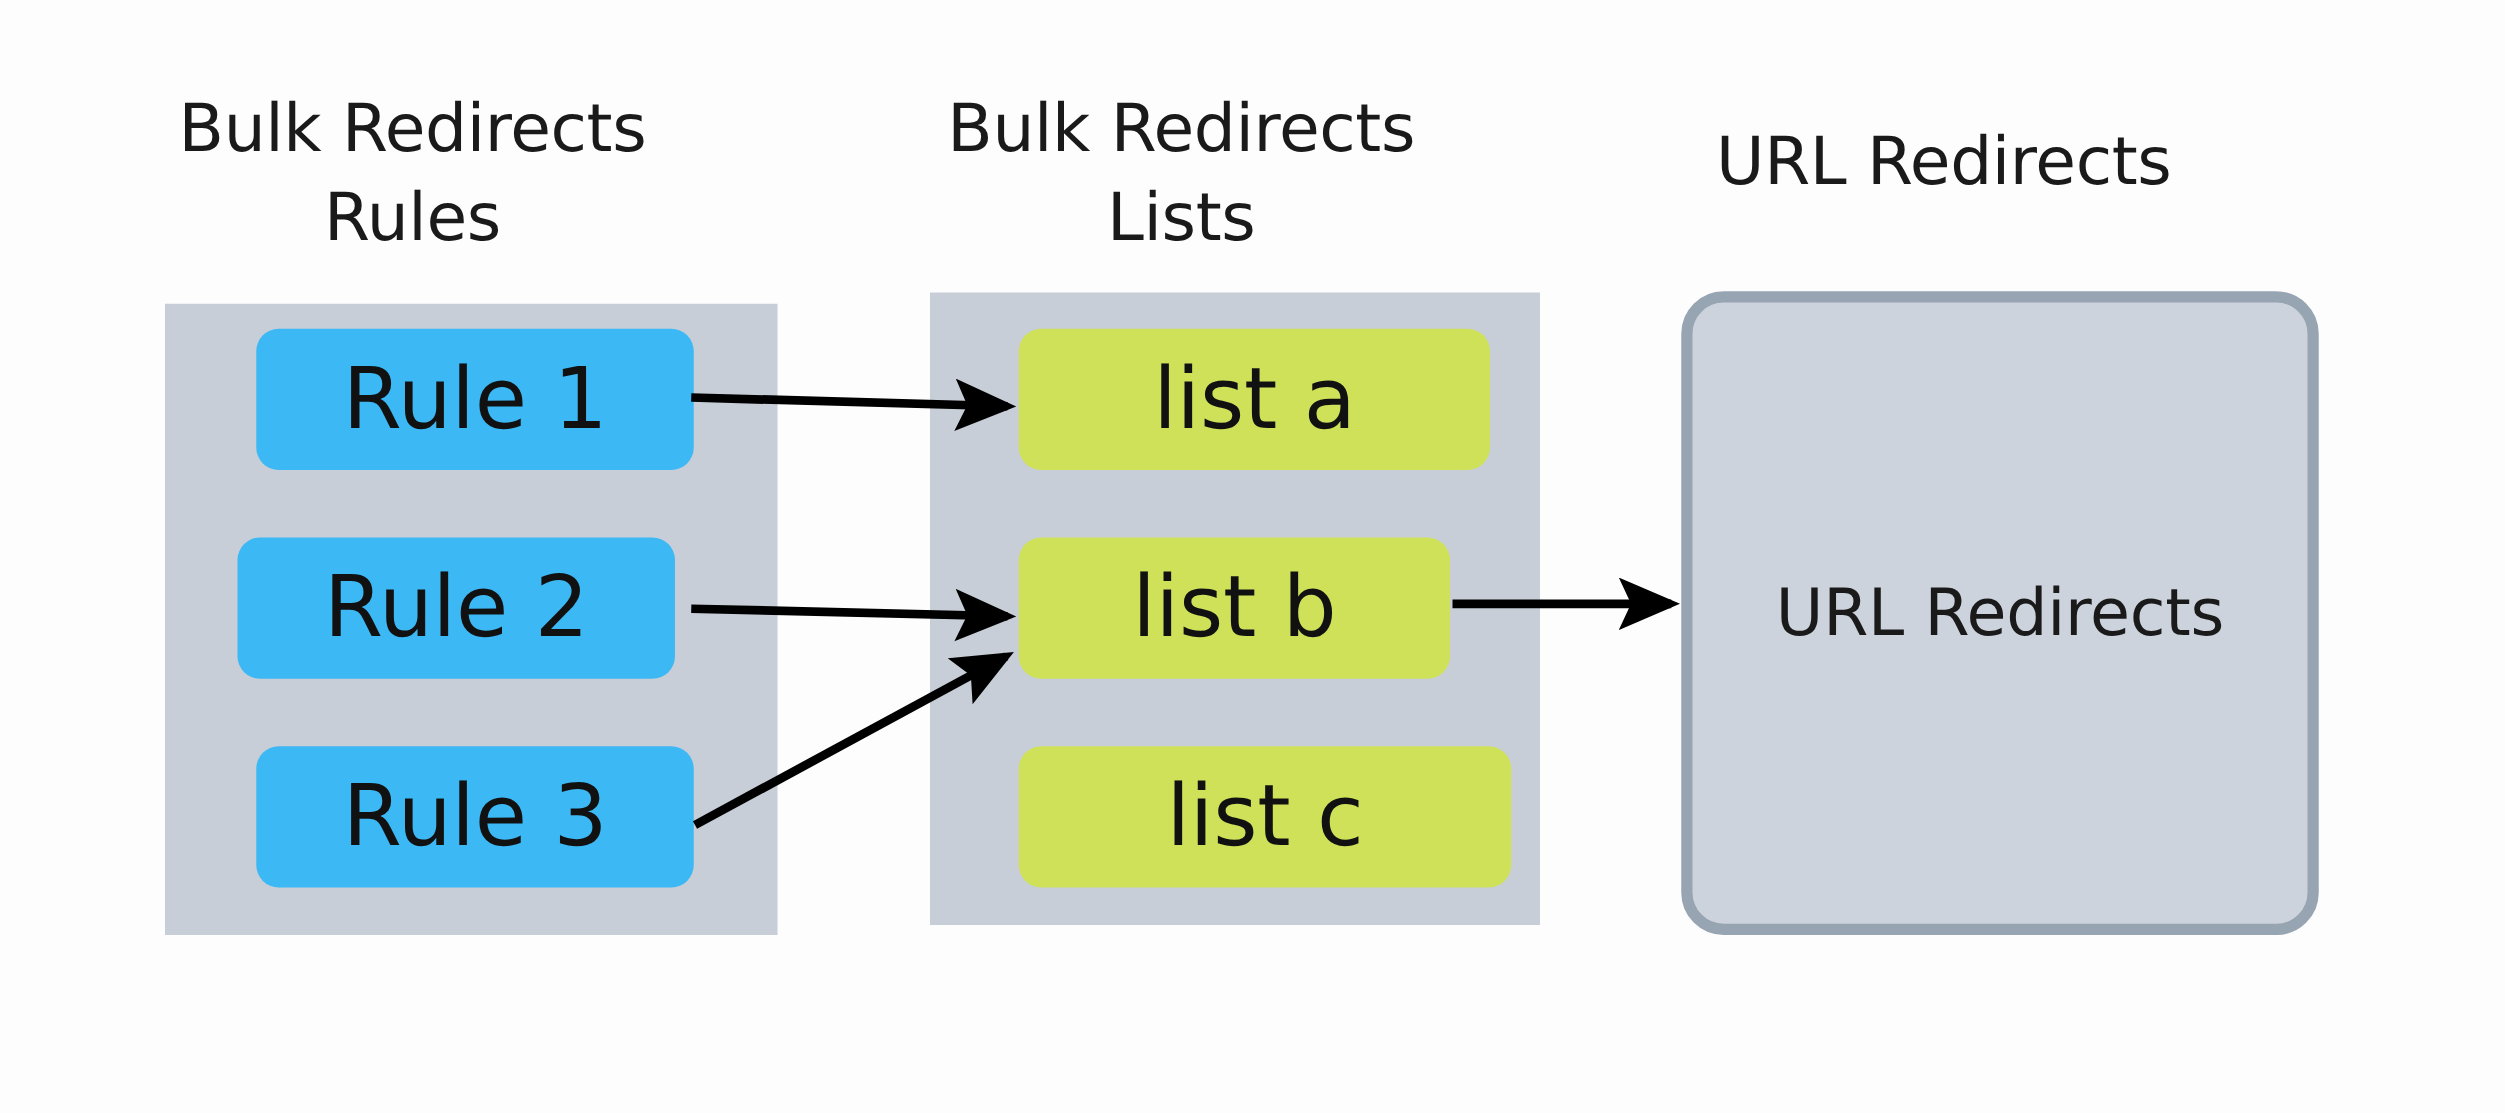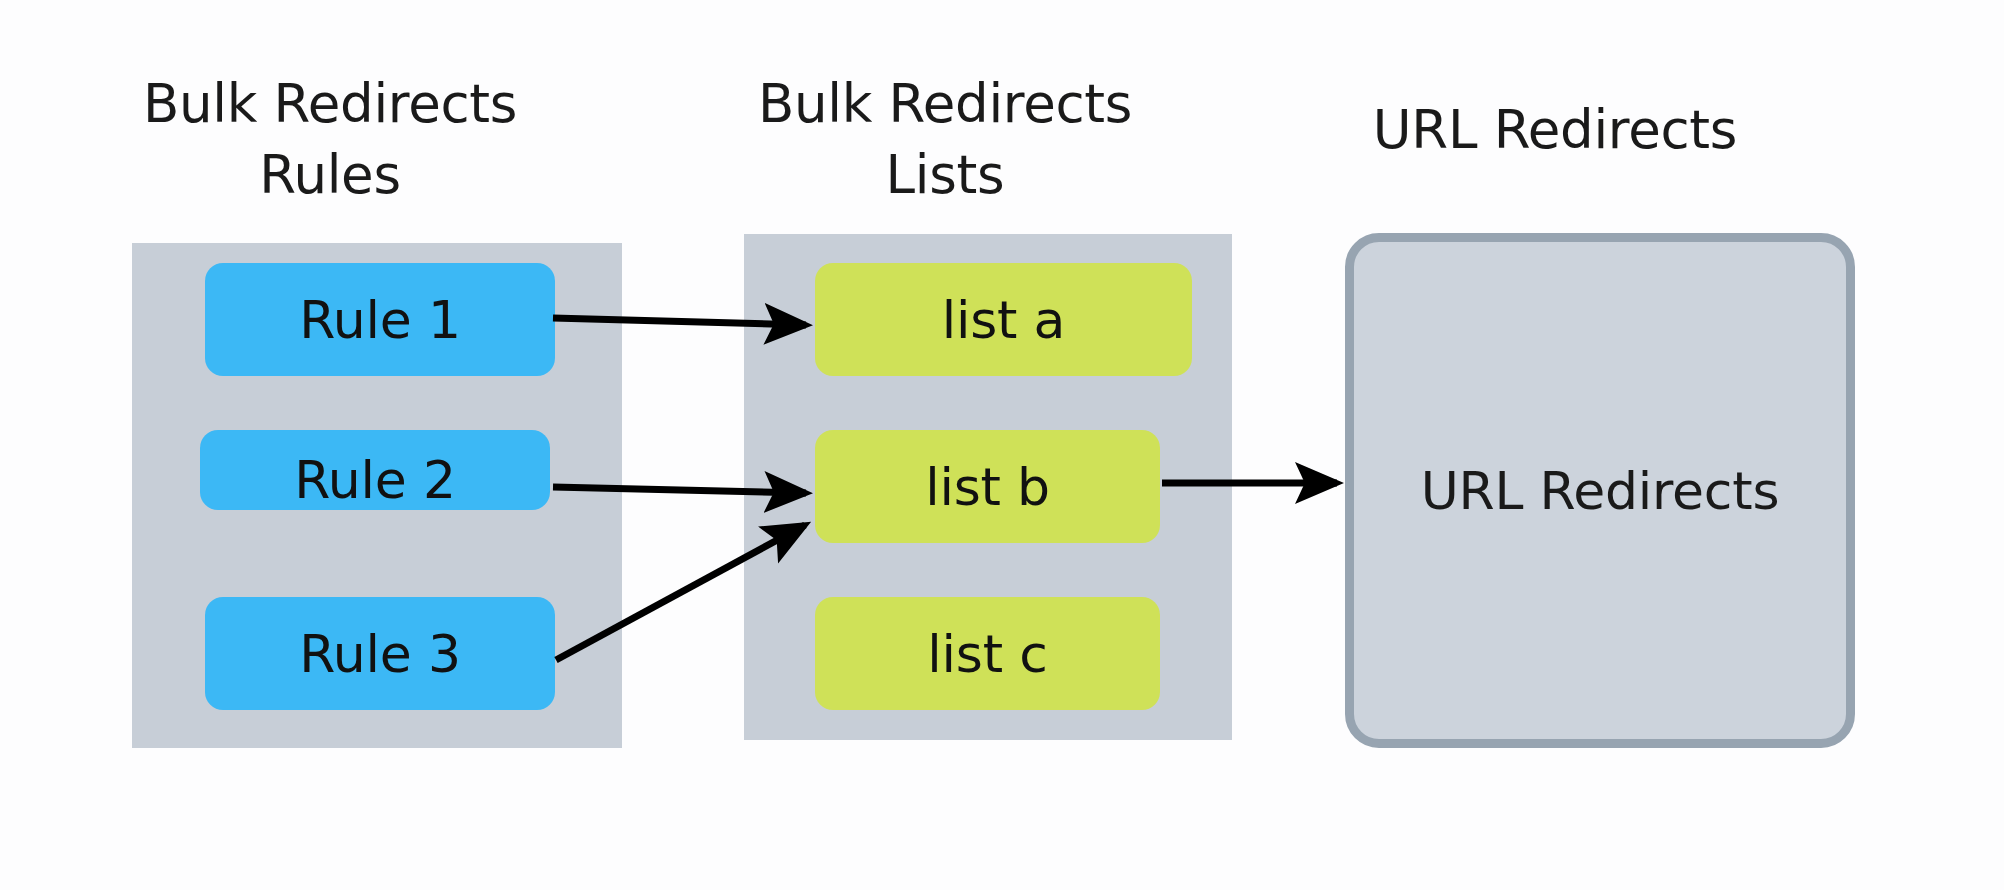--- a/index.html
+++ b/index.html
@@ -65,35 +65,35 @@
     letter-spacing: -0.2px;
   }
 
   
   .node {
     position: absolute;
     border-radius: 18px;
     display: flex;
     align-items: center;
     justify-content: center;
-    font-size: 52px;
+    font-size: 68px;
     color: #111111;
     letter-spacing: -0.2px;
     box-sizing: border-box;
   }
   .node.rule { background: #3cb8f5; }
   .node.list { background: #cfe158; }
 
   #node-rule-1 { left: 205px; top: 263px; width: 350px; height: 113px; }
-  #node-rule-2 { left: 200px; top: 430px; width: 350px; height: 80px; align-items: flex-end; }
+  #node-rule-2 { left: 190px; top: 430px; width: 350px; height: 113px; }
   #node-rule-3 { left: 205px; top: 597px; width: 350px; height: 113px; }
 
   #node-list-a { left: 815px; top: 263px; width: 377px; height: 113px; }
   #node-list-b { left: 815px; top: 430px; width: 345px; height: 113px; }
-  #node-list-c { left: 815px; top: 597px; width: 345px; height: 113px; }
+  #node-list-c { left: 815px; top: 597px; width: 394px; height: 113px; }
 
   
   #connectors {
     position: absolute;
     left: 0;
     top: 0;
     width: 2004px;
     height: 890px;
     pointer-events: none;
   }

